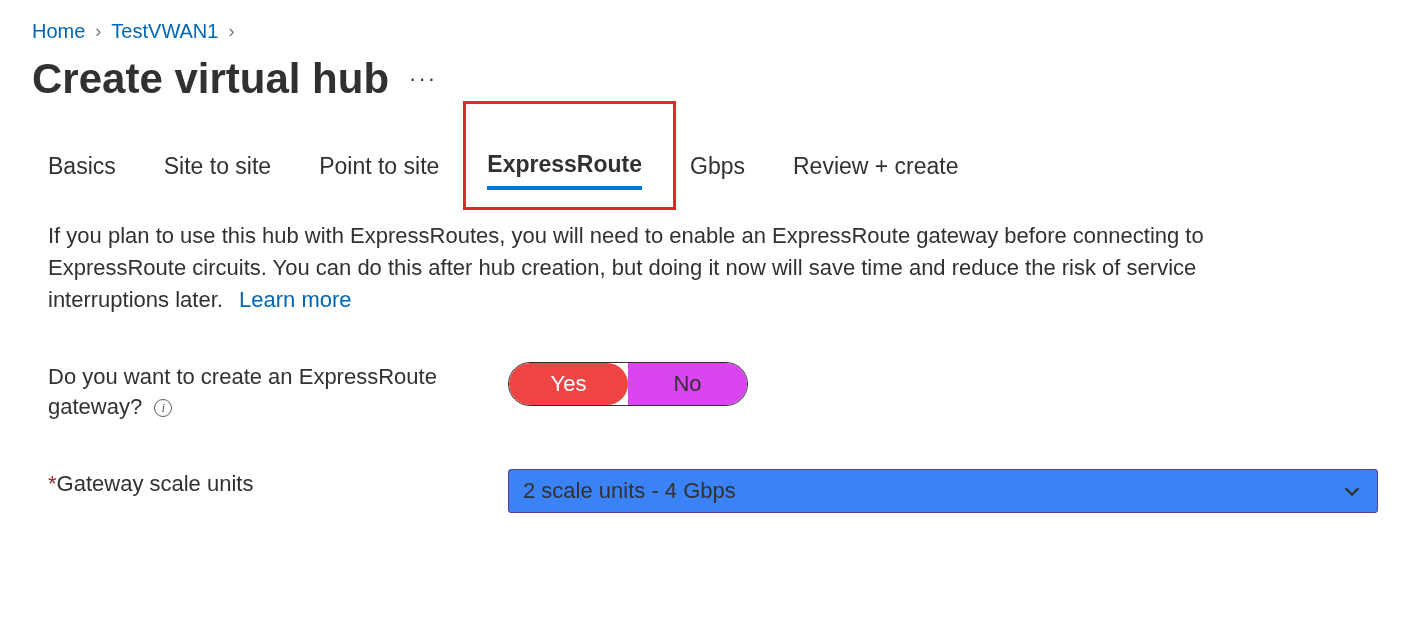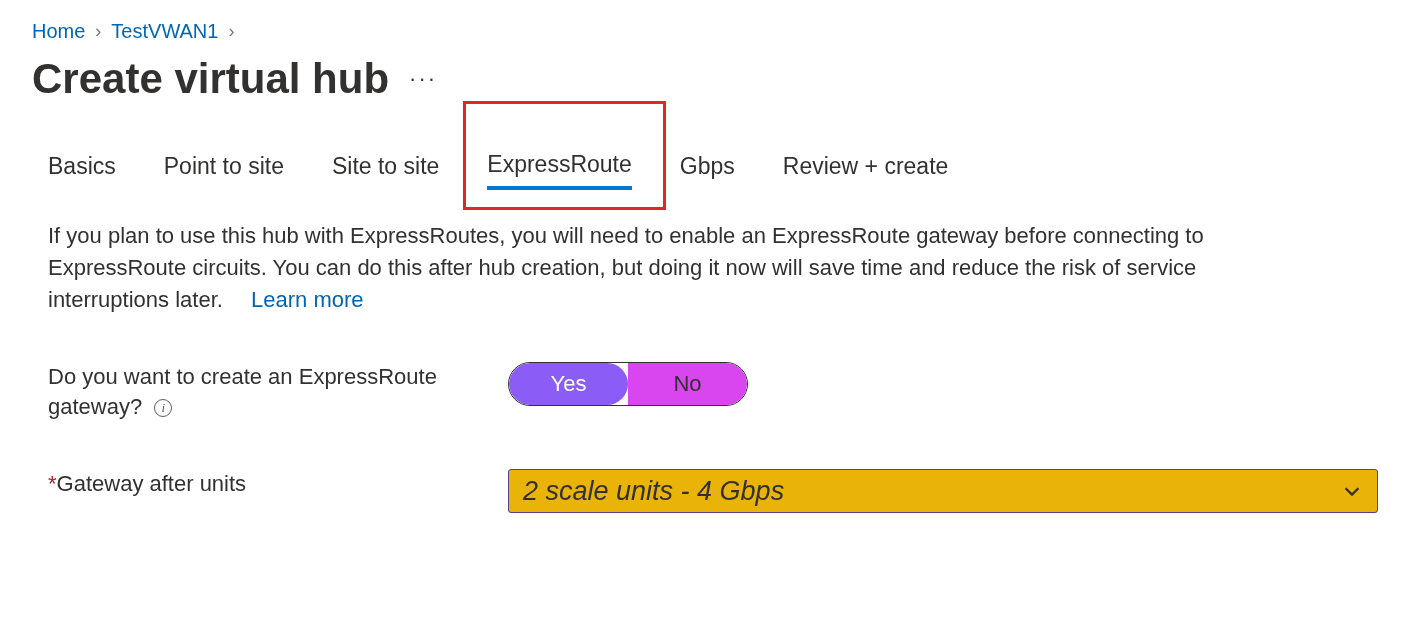--- a/index.html
+++ b/index.html
@@ -77,21 +77,21 @@
       font-size: 22px;
       line-height: 1.45;
       color: #323130;
       margin-bottom: 38px;
       max-width: 1250px;
       padding-left: 16px;
     }
     .learn-more {
       color: #0066b4;
       cursor: pointer;
-      margin-left: 22px;
+      margin-left: 10px;
     }
     .form-row {
       display: flex;
       align-items: flex-start;
       margin-bottom: 38px;
       padding-left: 16px;
       margin-top: 46px;
     }
     .form-label {
       font-size: 22px;
@@ -133,38 +133,37 @@
       flex: 1;
       display: flex;
       align-items: center;
       justify-content: center;
       font-size: 22px;
       cursor: pointer;
       background: #d946ef;
       color: #323130;
     }
     .toggle-option.selected {
-      background: #8b5cf6;
+      background: #ef4444;
       color: #ffffff;
       border-radius: 22px;
     }
     .select-box {
       display: flex;
       align-items: center;
       justify-content: space-between;
       border: 1.5px solid #5b3d8a;
       border-radius: 3px;
       padding: 8px 14px;
-      font-size: 27px;
+      font-size: 22px;
       color: #323130;
       width: 870px;
       height: 44px;
       cursor: pointer;
-      background: #eab308;
-      font-style: italic;
+      background: #3b82f6;
     }
     .chevron-down {
       width: 22px;
       height: 22px;
     }
   </style>
 </head>
 <body>
 
 <div class="breadcrumb">
@@ -174,23 +173,23 @@
   <span class="breadcrumb-sep">›</span>
 </div>
 
 <div class="title-row">
   <h1 class="page-title">Create virtual hub</h1>
   <span class="more-icon">···</span>
 </div>
 
 <div class="tabs">
   <div class="tab">Basics</div>
+  <div class="tab">Site to site</div>
   <div class="tab">Point to site</div>
-  <div class="tab">Site to site</div>
-  <div class="tab active" style="position:relative;">
+  <div class="tab active" style="position:relative;font-weight:bold;">
     <span>ExpressRoute</span>
     <div class="tab-highlight-box"></div>
   </div>
   <div class="tab">Gbps</div>
   <div class="tab">Review + create</div>
 </div>
 
 <div class="description">
   <span>If you plan to use this hub with ExpressRoutes, you will need to enable an ExpressRoute gateway before connecting to ExpressRoute circuits. You can do this after hub creation, but doing it now will save time and reduce the risk of service interruptions later.</span>
   <span class="learn-more">Learn more</span>
@@ -202,21 +201,21 @@
     <span class="info-icon">i</span>
   </div>
   <div class="toggle-group">
     <div class="toggle-option selected">Yes</div>
     <div class="toggle-option">No</div>
   </div>
 </div>
 
 <div class="form-row">
   <div class="form-label">
-    <span class="required-star">*</span><span>Gateway after units</span>
+    <span class="required-star">*</span><span>Gateway scale units</span>
   </div>
   <div class="select-box">
     <span>2 scale units - 4 Gbps</span>
     <svg class="chevron-down" viewBox="0 0 24 24" fill="none" stroke="#323130" stroke-width="2.5">
       <polyline points="5 9 12 16 19 9"></polyline>
     </svg>
   </div>
 </div>
 
 </body></html>

